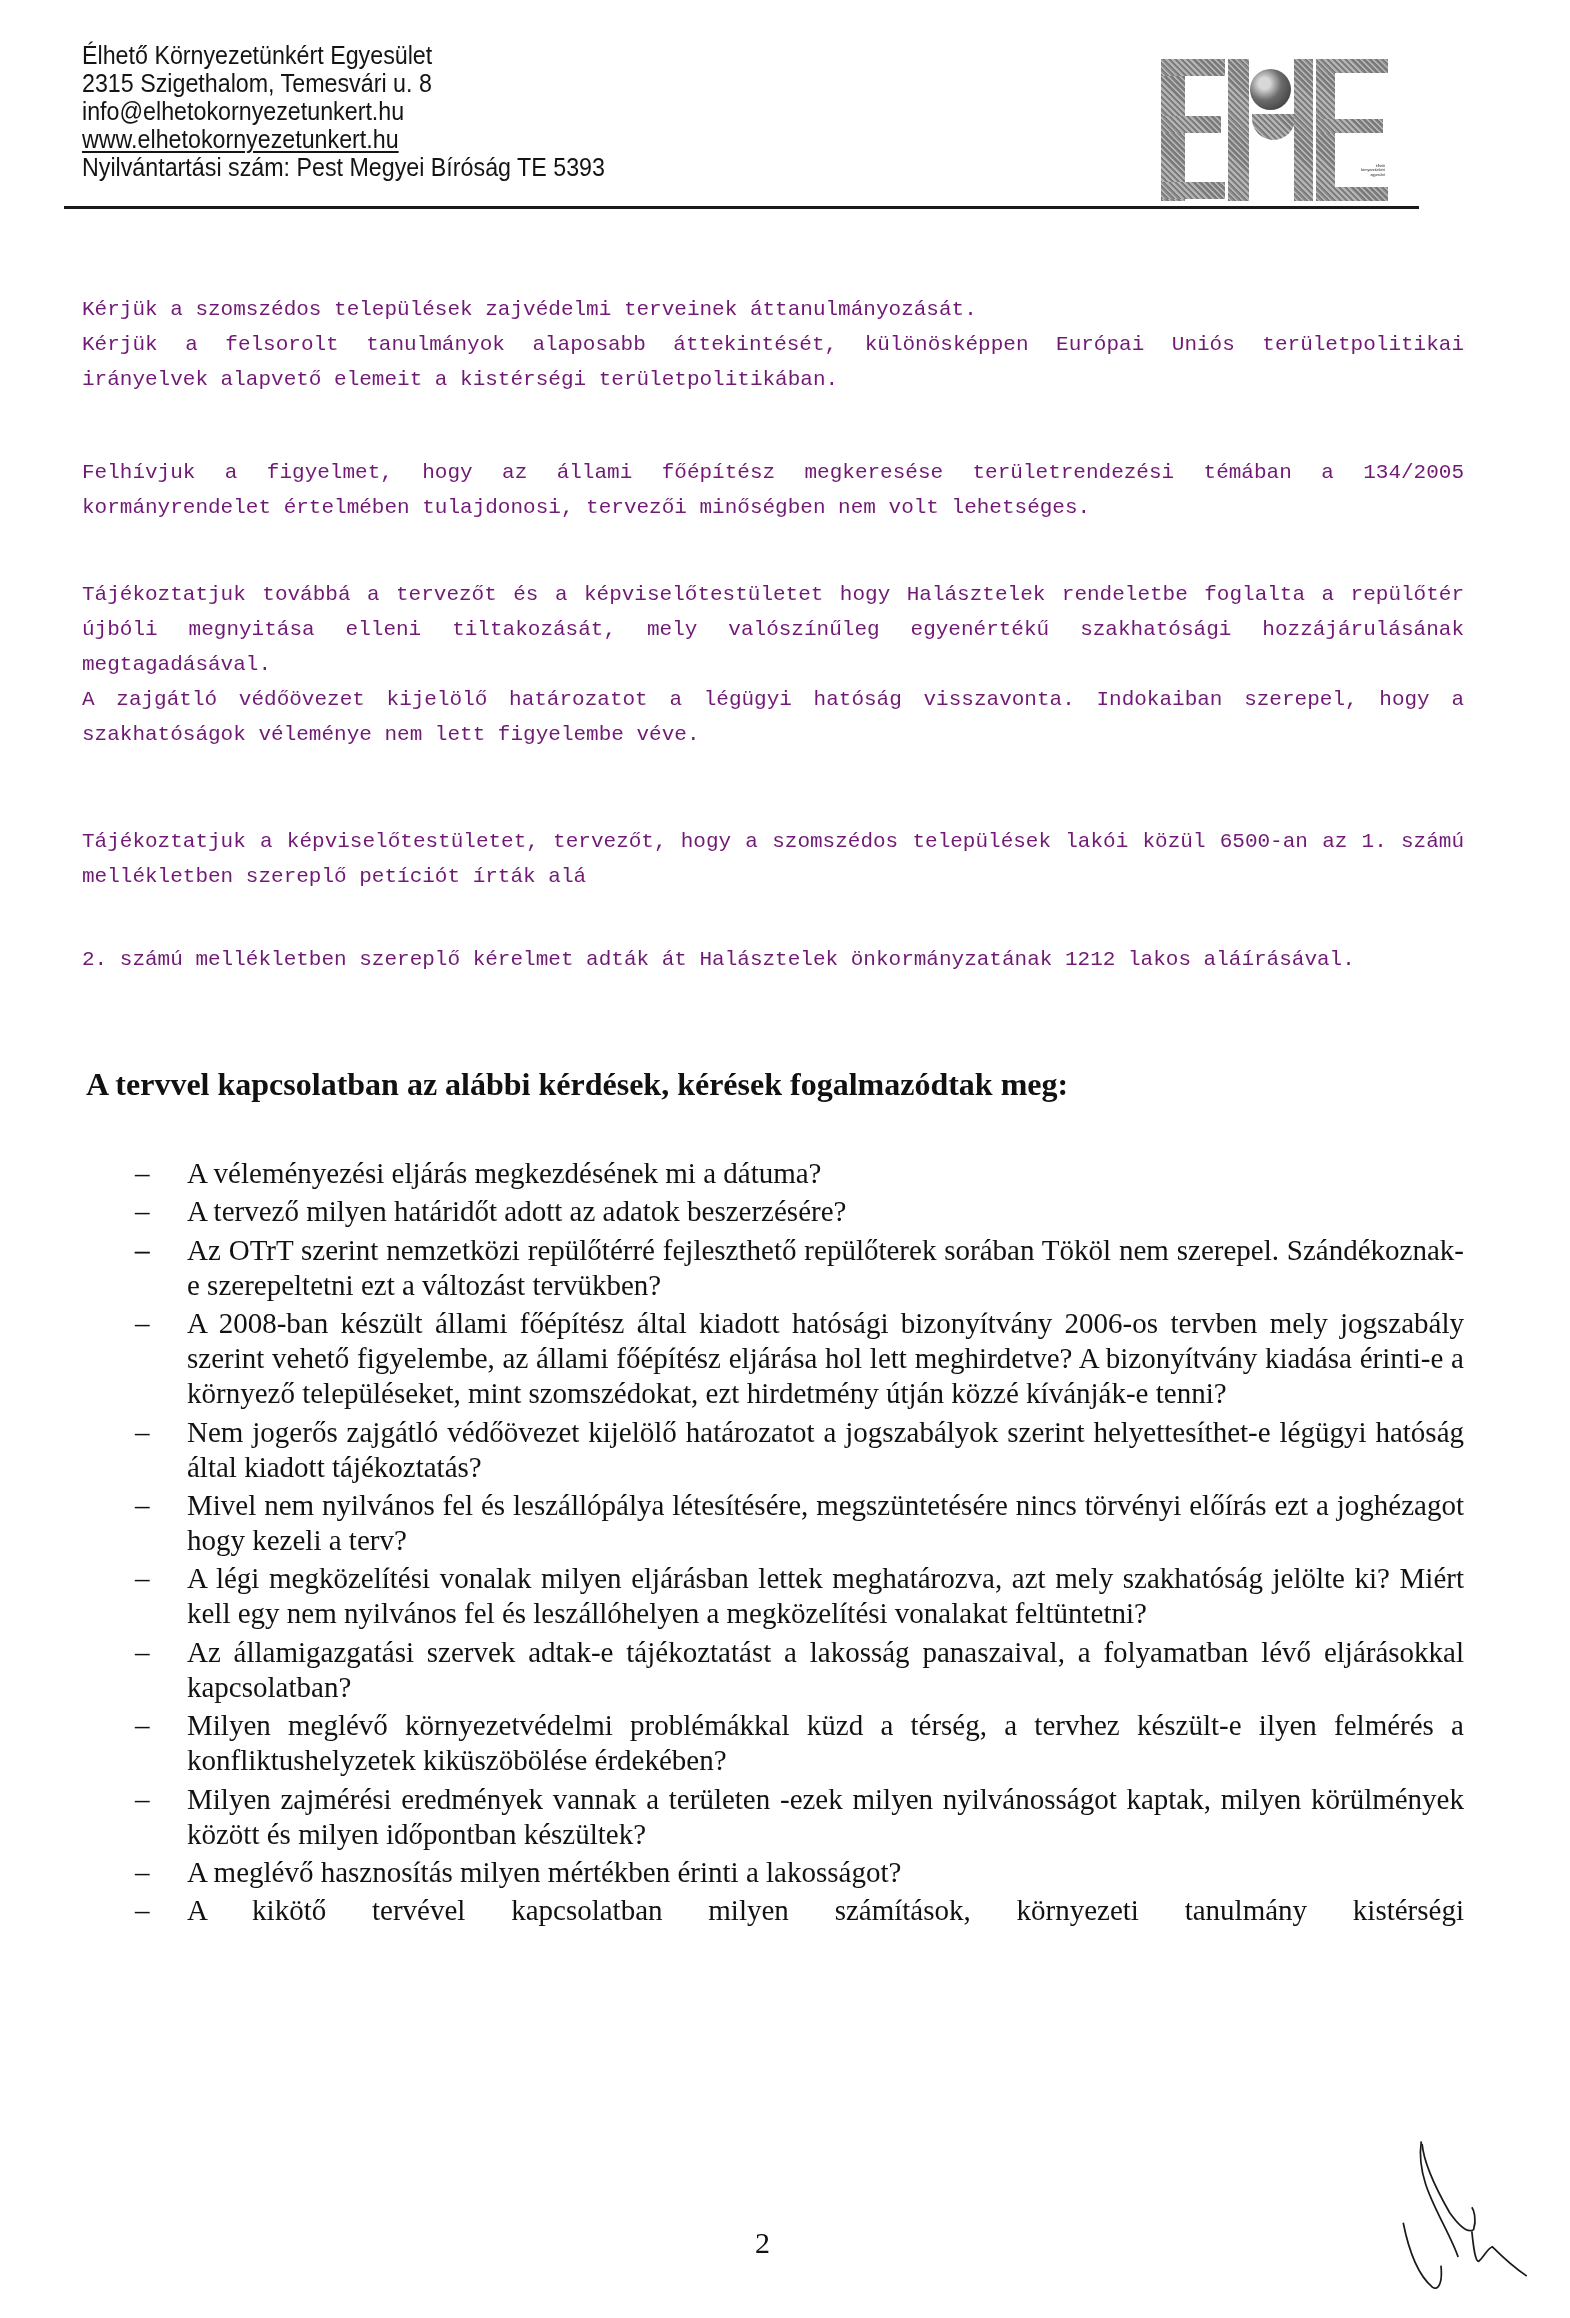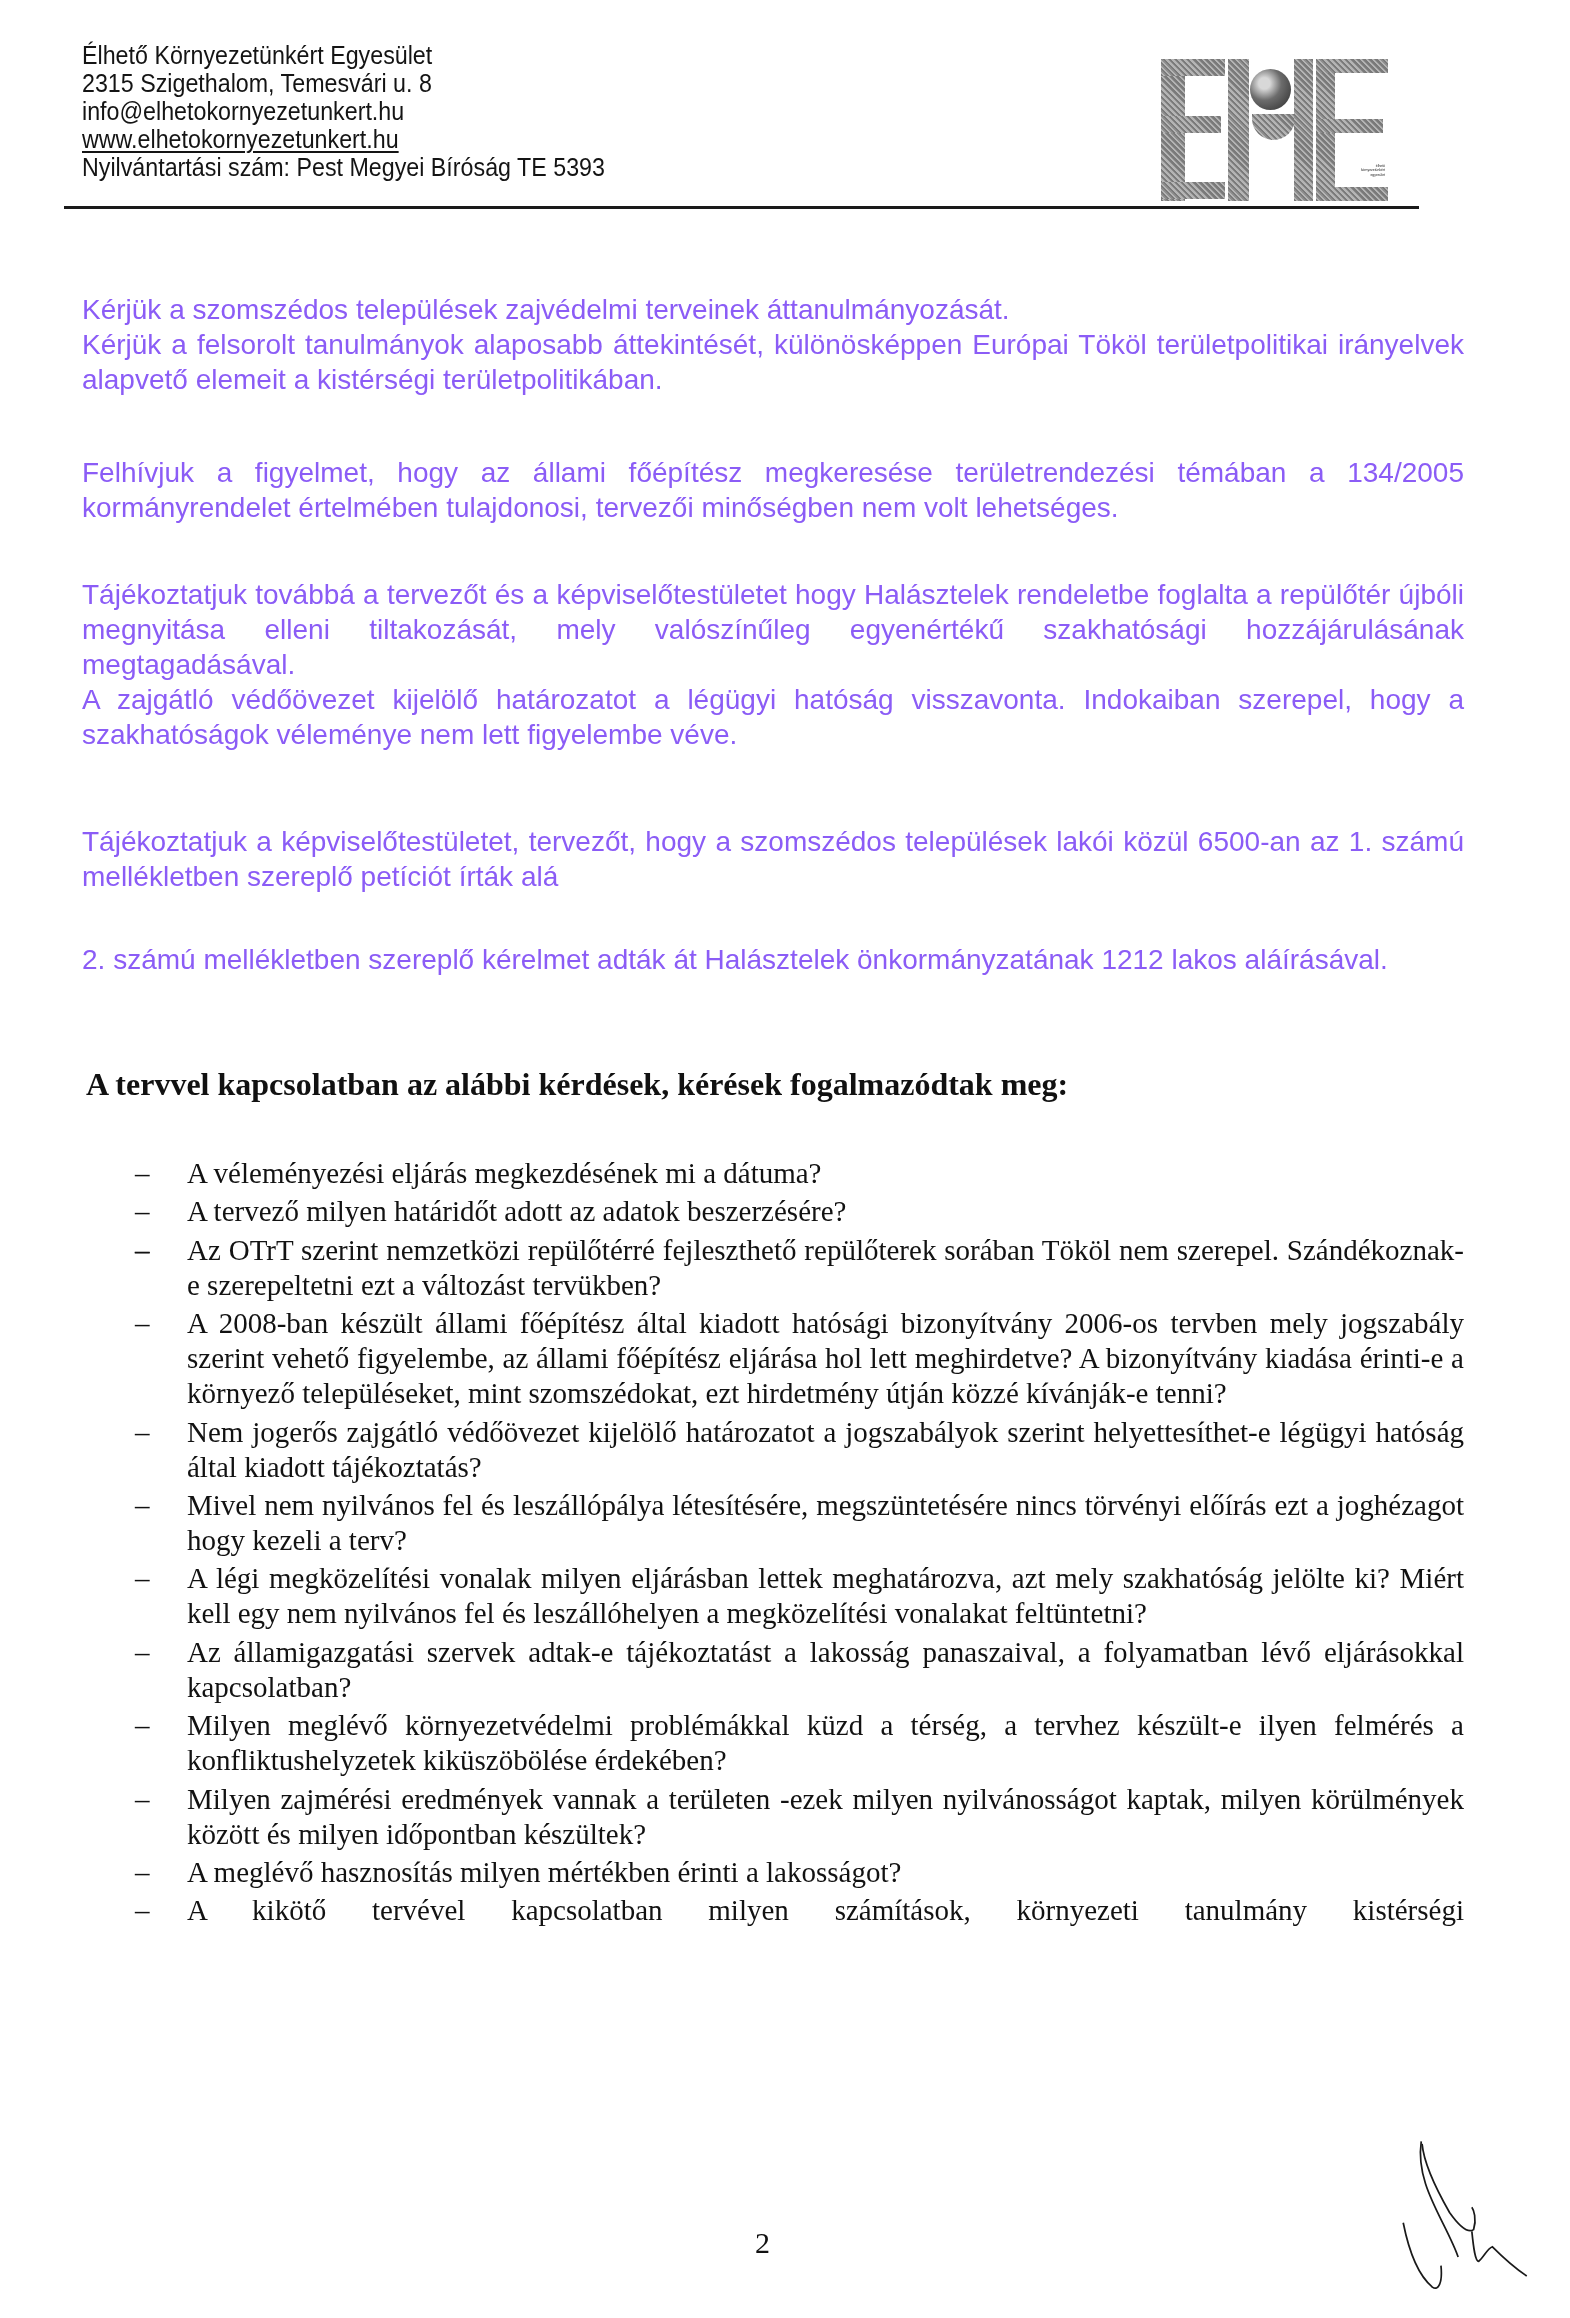--- a/index.html
+++ b/index.html
@@ -37,22 +37,22 @@
       background: radial-gradient(circle at 35% 35%, #d8d8d8 0 15%, #6c6c6c 45%, #2a2a2a 100%);
     }
     .logo .tiny {
       position: absolute; left: 187px; top: 112px; width: 39px; font-family: "Liberation Sans", sans-serif;
       font-size: 3.4px; line-height: 4.3px; color: #222; text-align: right;
     }
 
     
     .body-text {
       position: absolute; left: 82px; width: 1382px;
-      font-family: Liberation Sans, sans-serif;
-      font-size: 28px; line-height: 35px; color: #8b5cf6;
+      font-family: Liberation Mono, monospace;
+      font-size: 21px; line-height: 35px; color: #701a75;
     }
     .body-text p { margin: 0; text-align: justify; }
     .body-text p.last-left { text-align-last: left; }
     .p1 { top: 292px; }
     .p2 { top: 455px; }
     .p3 { top: 577px; }
     .p4 { top: 824px; }
     .p5 { top: 942px; }
     .heading {
       position: absolute; left: 86px; top: 1066px; width: 1382px;
@@ -112,21 +112,21 @@
       <div>élhető</div>
       <div>környezetünkért</div>
       <div>egyesület</div>
     </div>
   </div>
 
   <div class="header-rule"></div>
 
   <div class="body-text p1">
     <p style="text-align:left">Kérjük a szomszédos települések zajvédelmi terveinek áttanulmányozását.</p>
-    <p class="last-left">Kérjük a felsorolt tanulmányok alaposabb áttekintését, különösképpen Európai Tököl területpolitikai irányelvek alapvető elemeit a kistérségi területpolitikában.</p>
+    <p class="last-left">Kérjük a felsorolt tanulmányok alaposabb áttekintését, különösképpen Európai Uniós területpolitikai irányelvek alapvető elemeit a kistérségi területpolitikában.</p>
   </div>
 
   <div class="body-text p2">
     <p class="last-left">Felhívjuk a figyelmet, hogy az állami főépítész megkeresése területrendezési témában a 134/2005 kormányrendelet értelmében tulajdonosi, tervezői minőségben nem volt lehetséges.</p>
   </div>
 
   <div class="body-text p3">
     <p class="last-left">Tájékoztatjuk továbbá a tervezőt és a képviselőtestületet hogy Halásztelek rendeletbe foglalta a repülőtér újbóli megnyitása elleni tiltakozását, mely valószínűleg egyenértékű szakhatósági hozzájárulásának megtagadásával.</p>
     <p class="last-left">A zajgátló védőövezet kijelölő határozatot a légügyi hatóság visszavonta. Indokaiban szerepel, hogy a szakhatóságok véleménye nem lett figyelembe véve.</p>
   </div>

